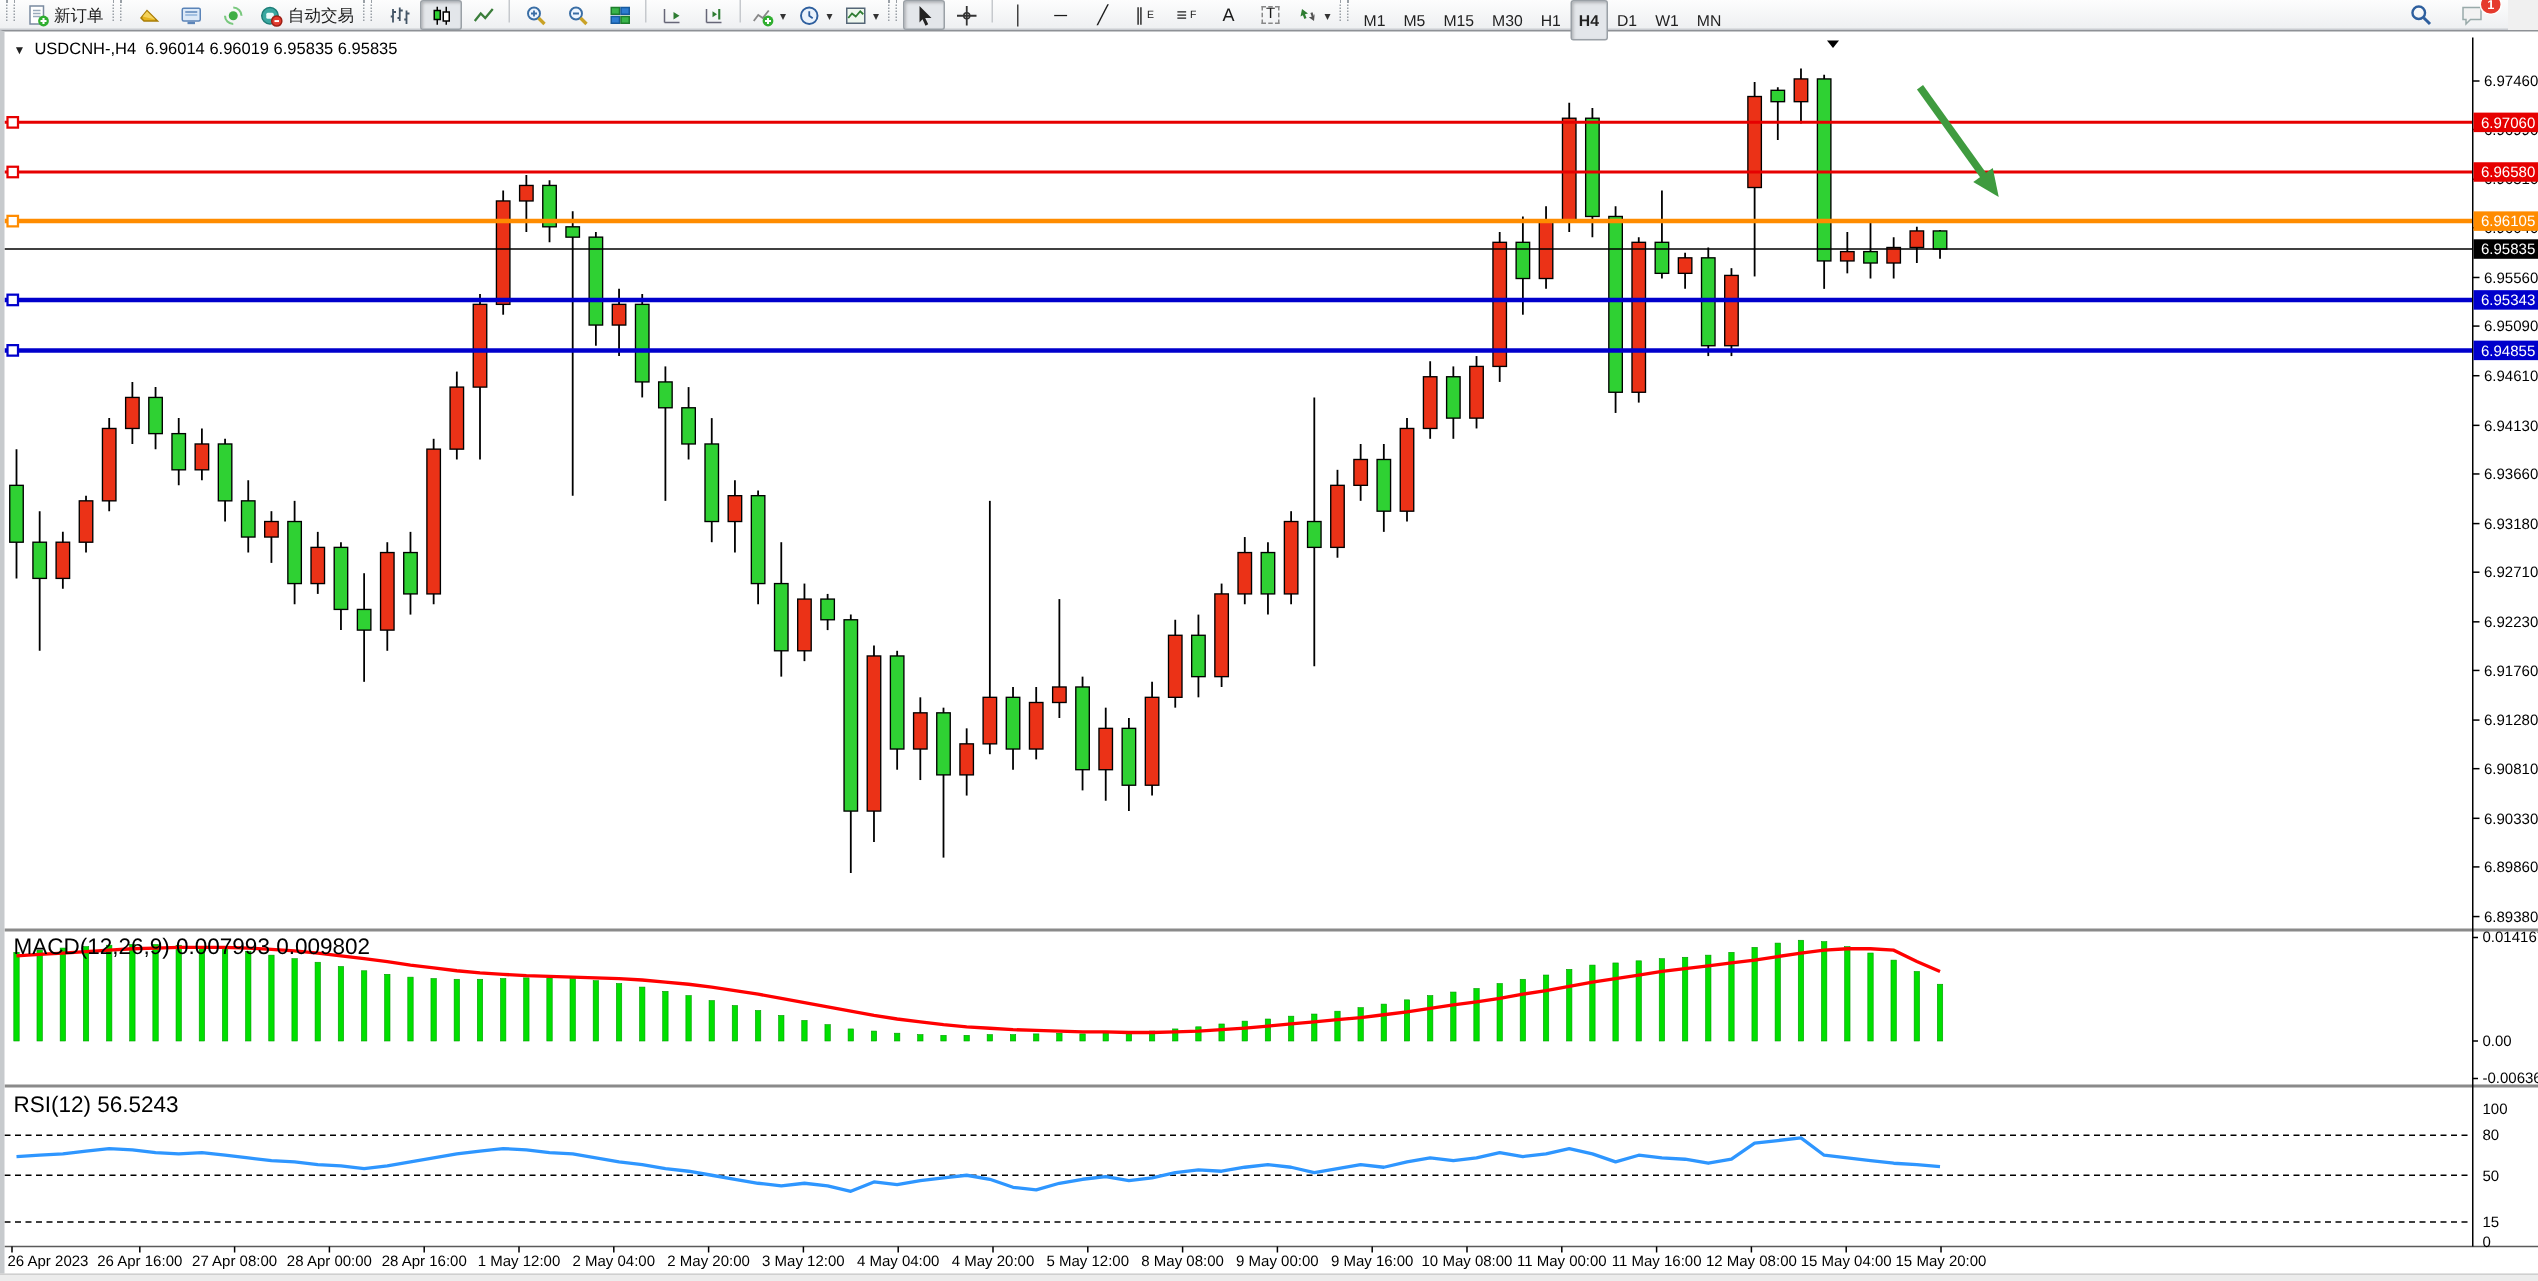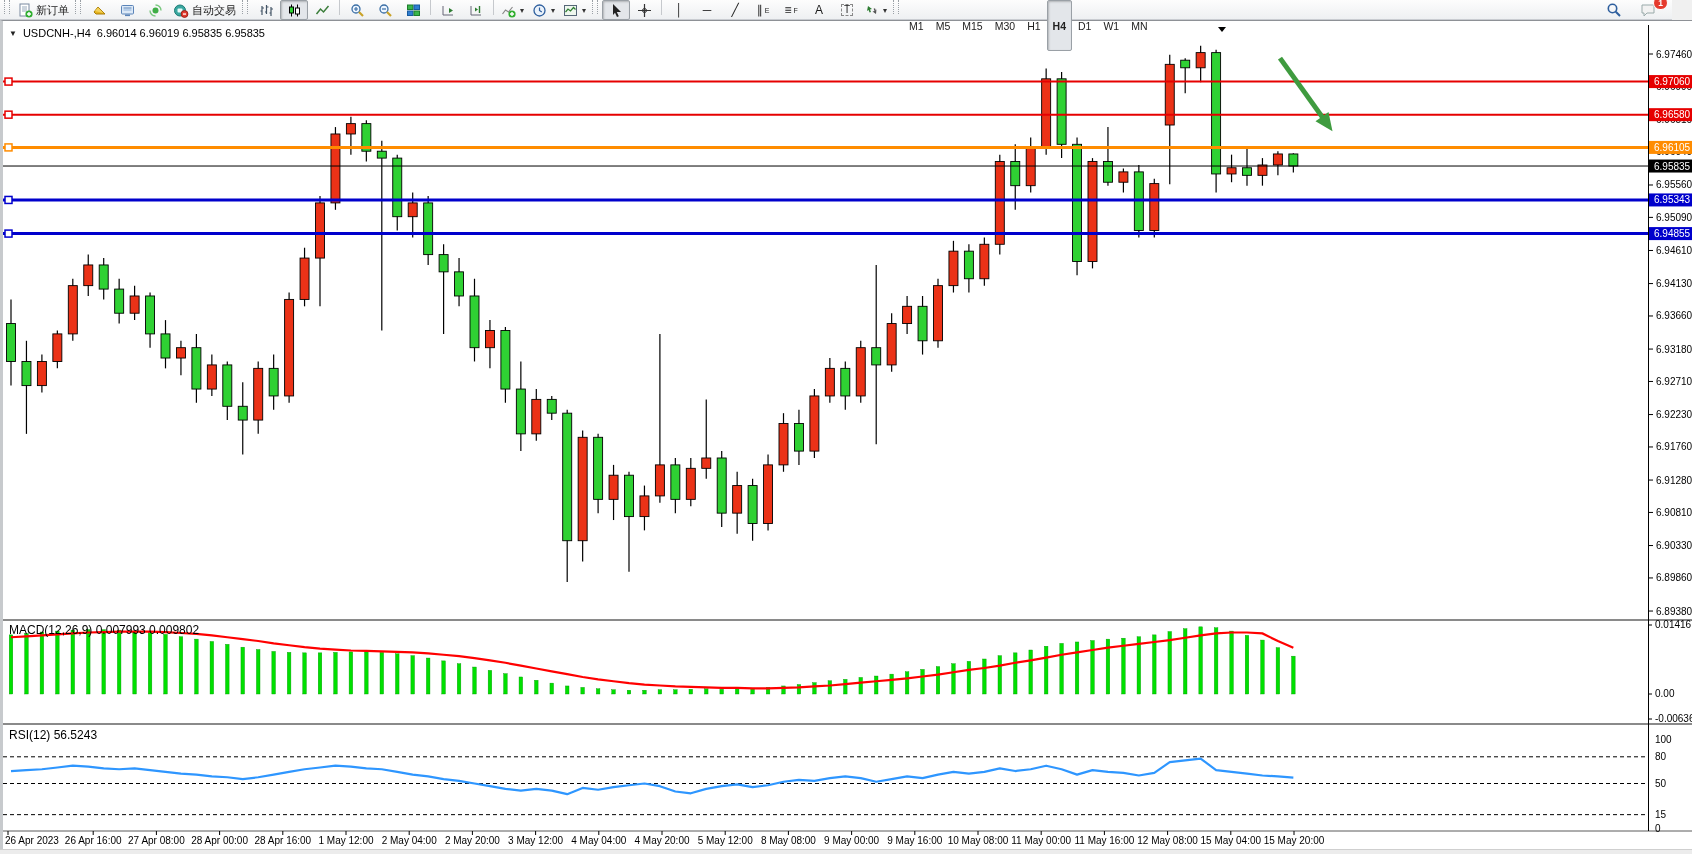--- a/index.html
+++ b/index.html
@@ -8,33 +8,33 @@
   .toolbar{position:absolute;left:0;top:0;width:1672px;height:20px;background:linear-gradient(#fdfdfd,#eef0f2);
     border-bottom:1px solid #c9ccd1;display:flex;align-items:flex-start;padding:0 2px;box-sizing:border-box;z-index:5;}
   .grip{width:4px;height:14px;border-left:1px dotted #9aa0a6;border-right:1px dotted #9aa0a6;margin:0 4px 0 2px;}
   .sep{width:1px;height:15px;background:#c6c9cd;margin:0 3px;}
   .tbtn{height:18px;min-width:20px;display:inline-flex;align-items:center;justify-content:center;gap:3px;
     padding:0 3px;font-size:11px;color:#1a1a1a;border:1px solid transparent;border-radius:2px;cursor:default;}
   .tbtn.pressed{background:#e3e6ea;border:1px solid #9aa0a6;box-shadow:inset 1px 1px 2px rgba(0,0,0,.22);}
   .tbtn .dd{font-size:8px;color:#333;margin-left:1px;}
   .glyph{font-size:12px;line-height:1;}
   .glyph-sub{font-size:7px;vertical-align:sub;margin-left:-1px;}
-  .pbtn{height:17px;display:inline-flex;align-items:center;padding:16px 5px;font-size:10.5px;color:#222;
+  .pbtn{height:17px;display:inline-flex;align-items:center;padding:4px 5px;font-size:10.5px;color:#222;
     border:1px solid transparent;border-radius:2px;}
   .pbtn.active{background:#e3e6ea;border:1px solid #9aa0a6;box-shadow:inset 1px 1px 2px rgba(0,0,0,.22);font-weight:bold;}
   .right-group{margin-left:auto;display:flex;align-items:center;gap:6px;padding-right:8px;}
   .chat-wrap{position:relative;display:inline-flex;}
   .chat-badge{position:absolute;top:-5px;right:-7px;background:#e53b2e;color:#fff;font-size:8.5px;line-height:10px;
     min-width:7px;text-align:center;border-radius:7px;padding:1px 3px;border:1px solid #fff;font-weight:bold;}
   
   .chart-window{position:absolute;left:0;top:20px;width:1692px;height:830px;background:#ffffff;
     border-top:1px solid #8e9196;border-left:3px solid #c7cacd;box-sizing:border-box;}
   .chart-title{position:absolute;left:6px;top:6px;font-size:11px;color:#000;z-index:4;display:flex;gap:6px;align-items:center;}
   .chart-title .collapse{font-size:8px;color:#222;}
-  .panel-label{position:absolute;left:6px;font-size:12px;color:#000;z-index:4;}
+  .panel-label{position:absolute;left:6px;font-size:15px;color:#000;z-index:4;}
   #macd-label{top:602px;}
   #rsi-label{top:707px;}
   #chart-svg{position:absolute;left:0;top:0;}
   #chart-svg text{font-family:"Liberation Sans",sans-serif;}
   .status-bar{position:absolute;left:0;bottom:0;width:1692px;height:4px;background:#ececec;border-top:1px solid #cfcfcf;}
   .ticon{display:block;}
 </style>
 </head>
 <body>
 

